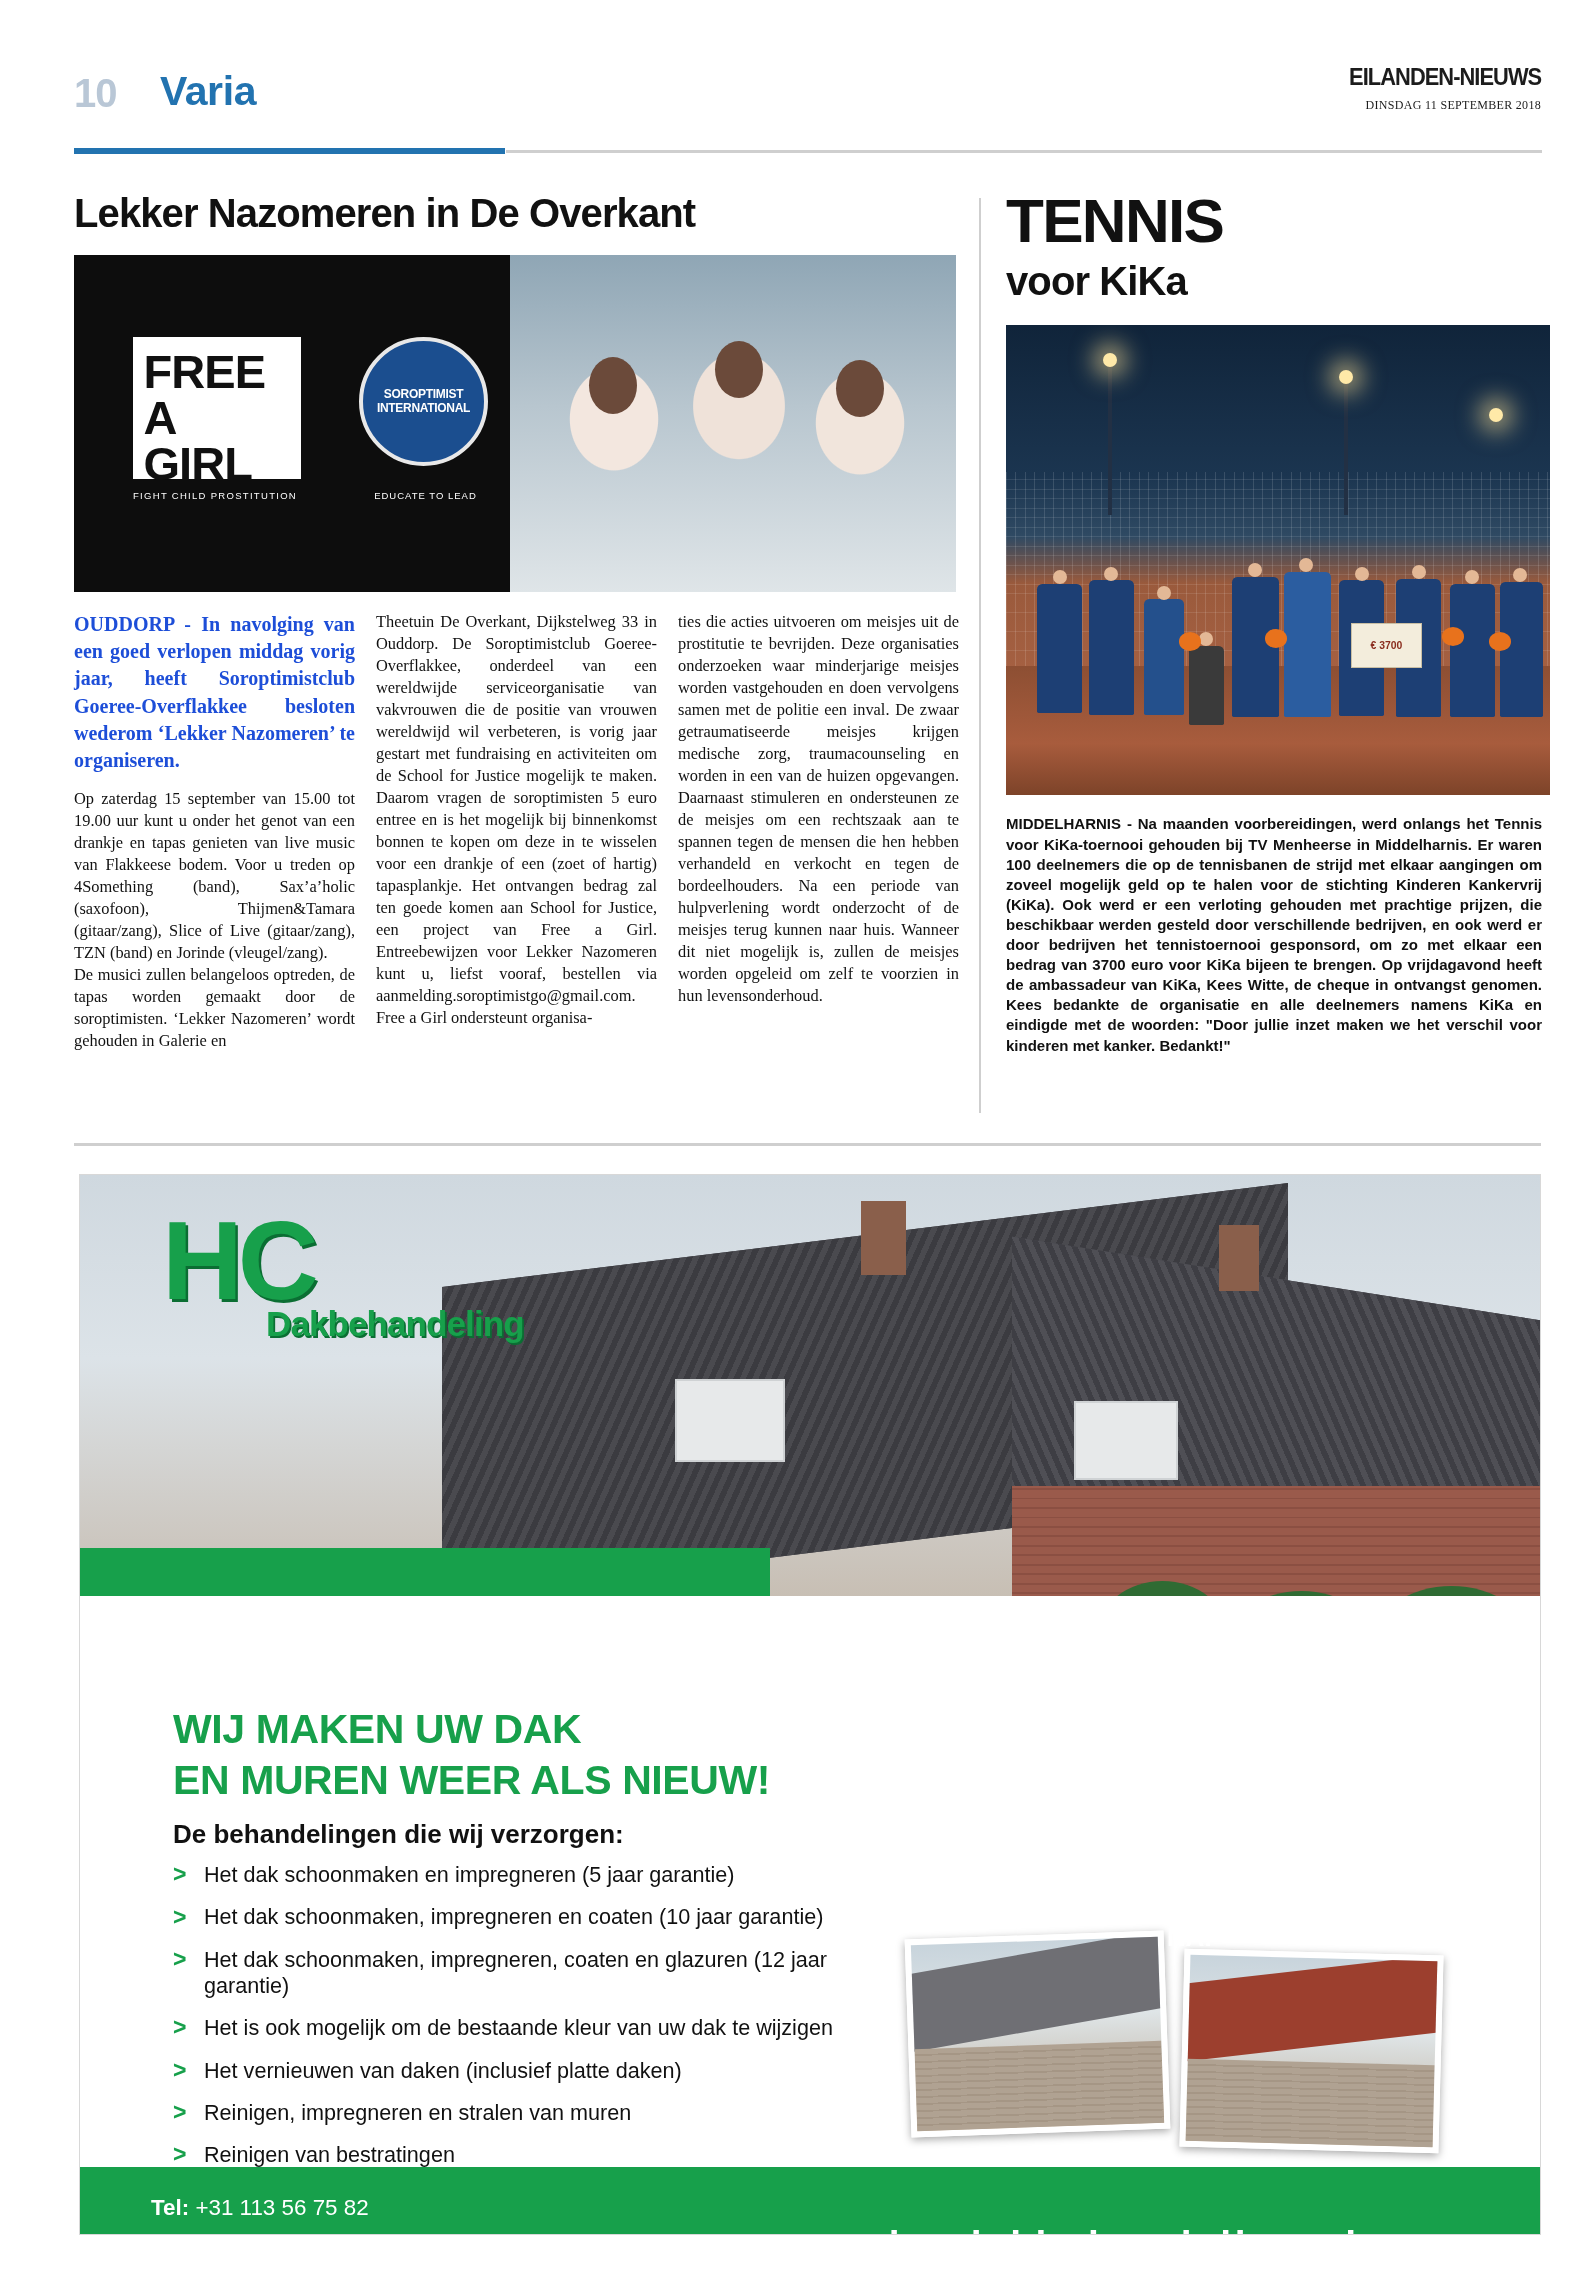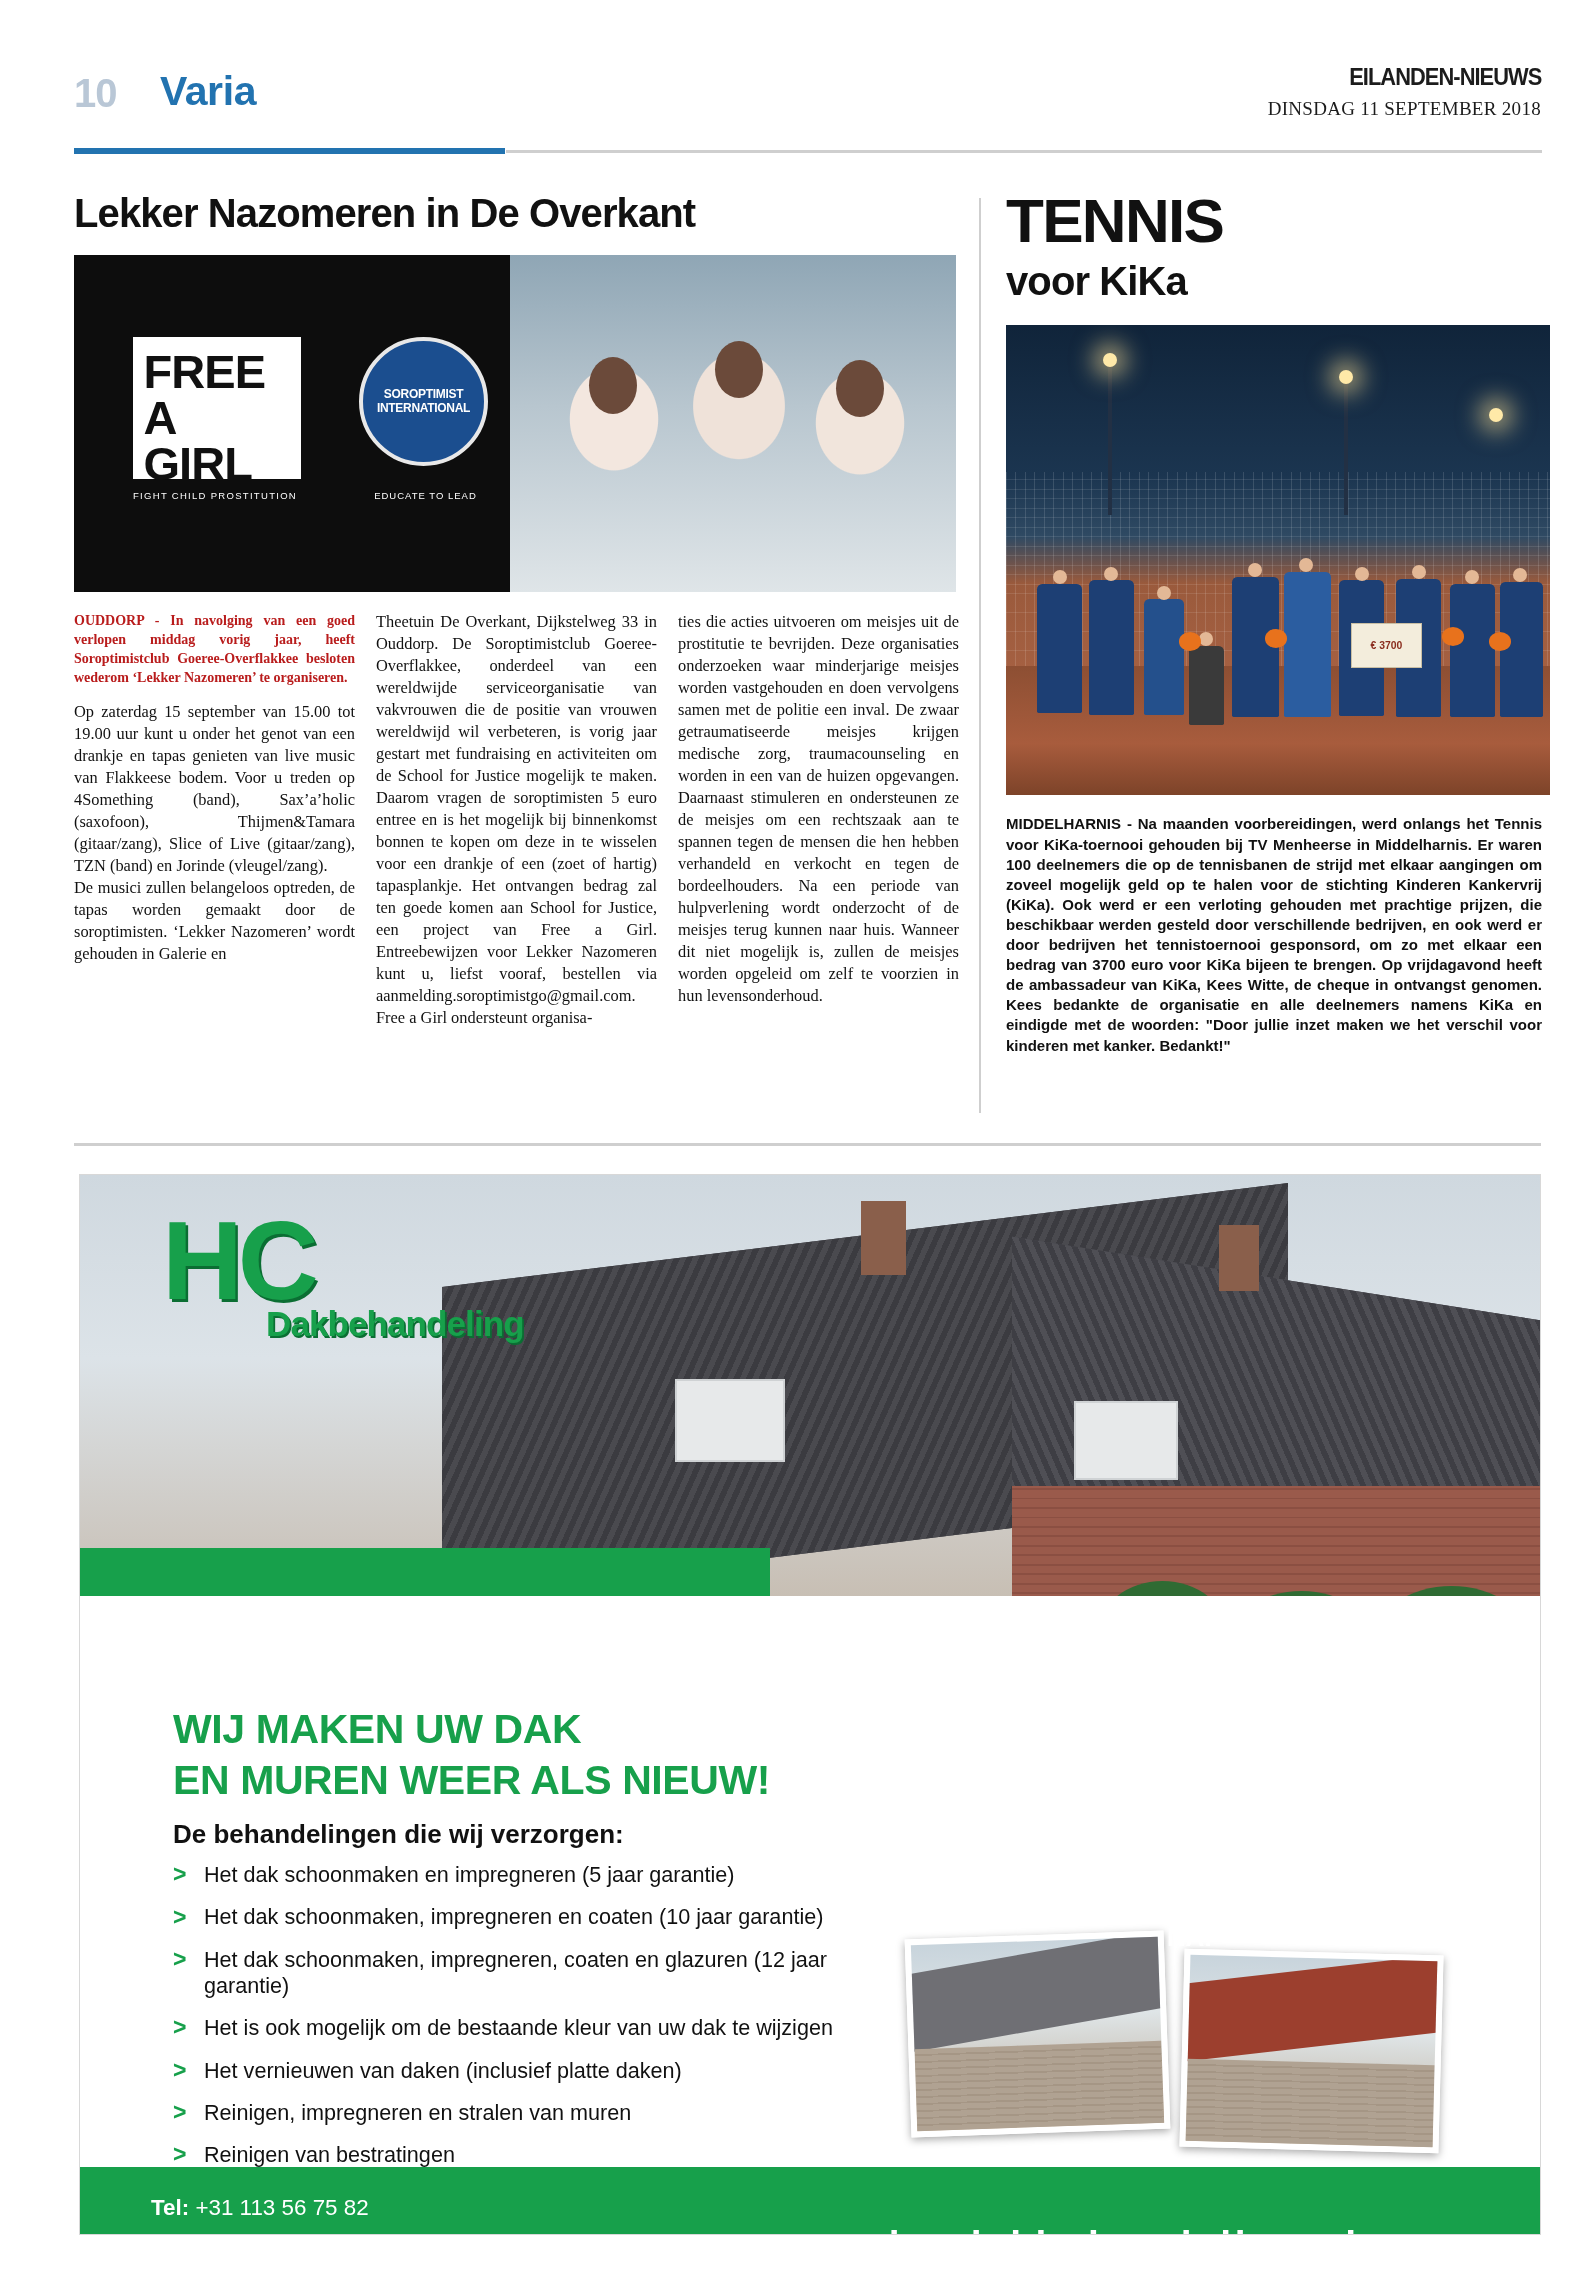--- a/index.html
+++ b/index.html
@@ -56,21 +56,21 @@
     font-size: 23px;
     font-weight: bold;
     color: #1c1c1c;
     letter-spacing: -1px;
     transform: scaleX(0.95);
     transform-origin: right center;
   }
   .brand-date {
     margin-top: 7px;
     font-family: "Liberation Serif", serif;
-    font-size: 19px;
+    font-size: 12px;
     color: #1c1c1c;
     letter-spacing: 0.3px;
   }
   .rule-blue {
     position: absolute;
     left: 62px; top: 148px;
     width: 431px;
     height: 6px;
     background: #2273b0;
   }
@@ -173,25 +173,25 @@
   }
 
   .article-cols {
     display: flex;
     gap: 21px;
     margin-top: 19px;
   }
   .art-col { width: 281px; }
   .lead {
     font-family: "Liberation Serif", serif;
-    font-size: 14px;
+    font-size: 20px;
     font-weight: bold;
     line-height: 1.36;
     text-align: justify;
-    color: #b91c1c;
+    color: #1d4ed8;
     margin: 0 0 14px 0;
   }
   .body-p {
     font-family: "Liberation Serif", serif;
     font-size: 16.4px;
     line-height: 1.34;
     text-align: justify;
     color: #111;
     margin: 0 0 0 0;
     hyphens: auto;

